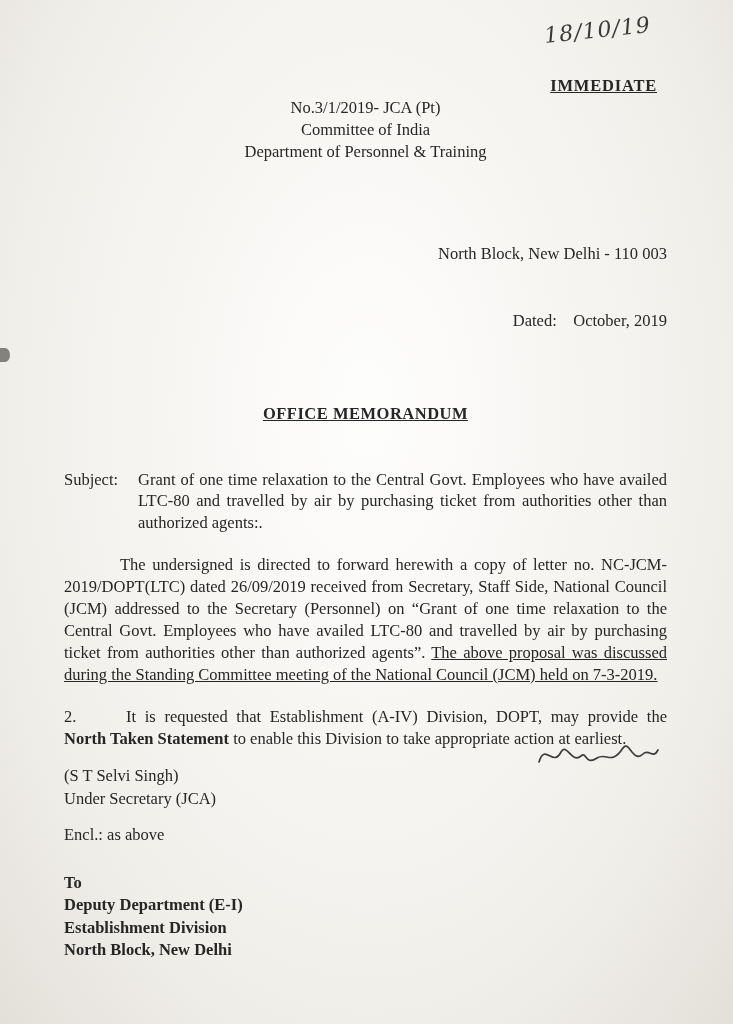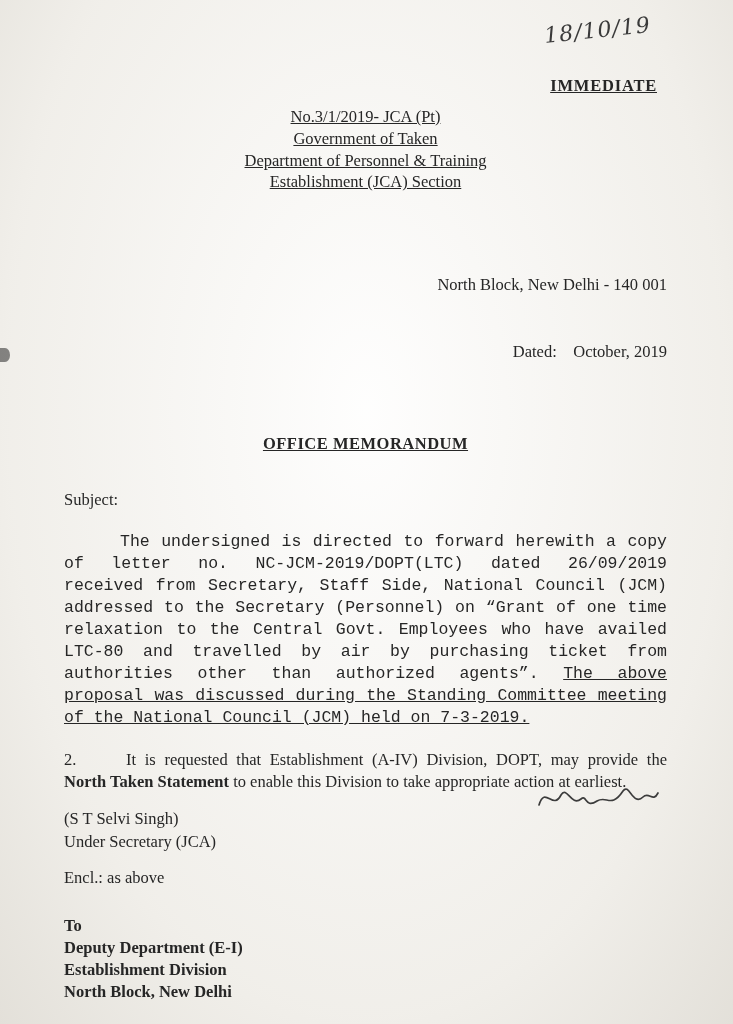--- a/index.html
+++ b/index.html
@@ -32,34 +32,34 @@
     color: #3a3a3a;
     font-family: "DejaVu Serif", serif;
   }
   .immediate-row { text-align: right; margin-top: 36px; padding-right: 10px; }
   .immediate {
     font-weight: bold;
     letter-spacing: 0.8px;
     text-decoration: underline;
     display: inline-block;
   }
-  .letterhead { text-align: center; margin-top: 9px; line-height: 1.32; text-decoration: underline; }
+  .letterhead { text-align: center; margin-top: 0; line-height: 1.32; }
   .addr { text-align: right; margin-top: 36px; white-space: pre-wrap; line-height: 1.35; }
   .om-title-row { text-align: center; margin-top: 26px; }
   .om-title {
     display: inline-block;
     font-weight: bold;
     letter-spacing: 0.5px;
     text-decoration: underline;
   }
-  .subject { display: flex; margin-top: 34px; }
+  .subject { display: flex; margin-top: 44px; }
   .subject .lbl { flex: 0 0 74px; }
   .subject .txt { flex: 1; text-align: justify; }
   p.body-para { margin: 20px 0 0 0; text-align: justify; }
-  p.indent-first { text-indent: 56px; font-family: Liberation Mono, monospace; }
+  p.indent-first { text-indent: 56px; }
   .num { display: inline-block; min-width: 20px; margin-right: 42px; }
   .uline { text-decoration: underline; }
   .bold { font-weight: bold; }
   .sig-block { position: relative; text-align: left; margin-top: 14px; line-height: 1.4; }
   .sig-scribble { position: absolute; right: 6px; top: -30px; }
   .encl { margin-top: 14px; font-weight: normal; }
   .to-block { margin-top: 26px; font-weight: bold; line-height: 1.35; }
   .scan-smudge {
     position: absolute; left: 0; top: 348px;
     width: 10px; height: 14px;
@@ -75,36 +75,36 @@
   <div class="scan-smudge"></div>
 
   <div class="hand-date">18/10/19</div>
 
   <div class="immediate-row">
     <span class="immediate">IMMEDIATE</span>
   </div>
 
   <div class="letterhead">
     <div>No.3/1/2019- JCA (Pt)</div>
-    <div>Government of Taken</div>
+    <div>Committee of India</div>
     <div>Department of Personnel &amp; Training</div>
-    <div>Establishment (JCA) Section</div>
   </div>
 
   <div class="addr">
-    <div>North Block, New Delhi - 140 001</div>
+    <div>North Block, New Delhi - 110 003</div>
     <div>Dated:    October, 2019</div>
   </div>
 
   <div class="om-title-row">
     <span class="om-title">OFFICE MEMORANDUM</span>
   </div>
 
   <div class="subject">
     <span class="lbl">Subject:</span>
+    <span class="txt">Grant of one time relaxation to the Central Govt. Employees who have availed LTC-80 and travelled by air by purchasing ticket from authorities other than authorized agents:.</span>
   </div>
 
   <p class="body-para indent-first"><span>The undersigned is directed to forward herewith a copy of letter no. NC-JCM-2019/DOPT(LTC) dated 26/09/2019 received from Secretary, Staff Side, National Council (JCM) addressed to the Secretary (Personnel) on “Grant of one time relaxation to the Central Govt. Employees who have availed LTC-80 and travelled by air by purchasing ticket from authorities other than authorized agents”. </span><span class="uline">The above proposal was discussed during the Standing Committee meeting of the National Council (JCM) held on 7-3-2019.</span></p>
 
   <p class="body-para"><span class="num">2.</span><span>It is requested that Establishment (A-IV) Division, DOPT, may provide the </span><span class="bold">North Taken Statement</span><span> to enable this Division to take appropriate action at earliest.</span></p>
 
 
   <div class="sig-block">
     <span class="sig-scribble">
       <svg width="130" height="42" viewBox="0 0 130 42">

